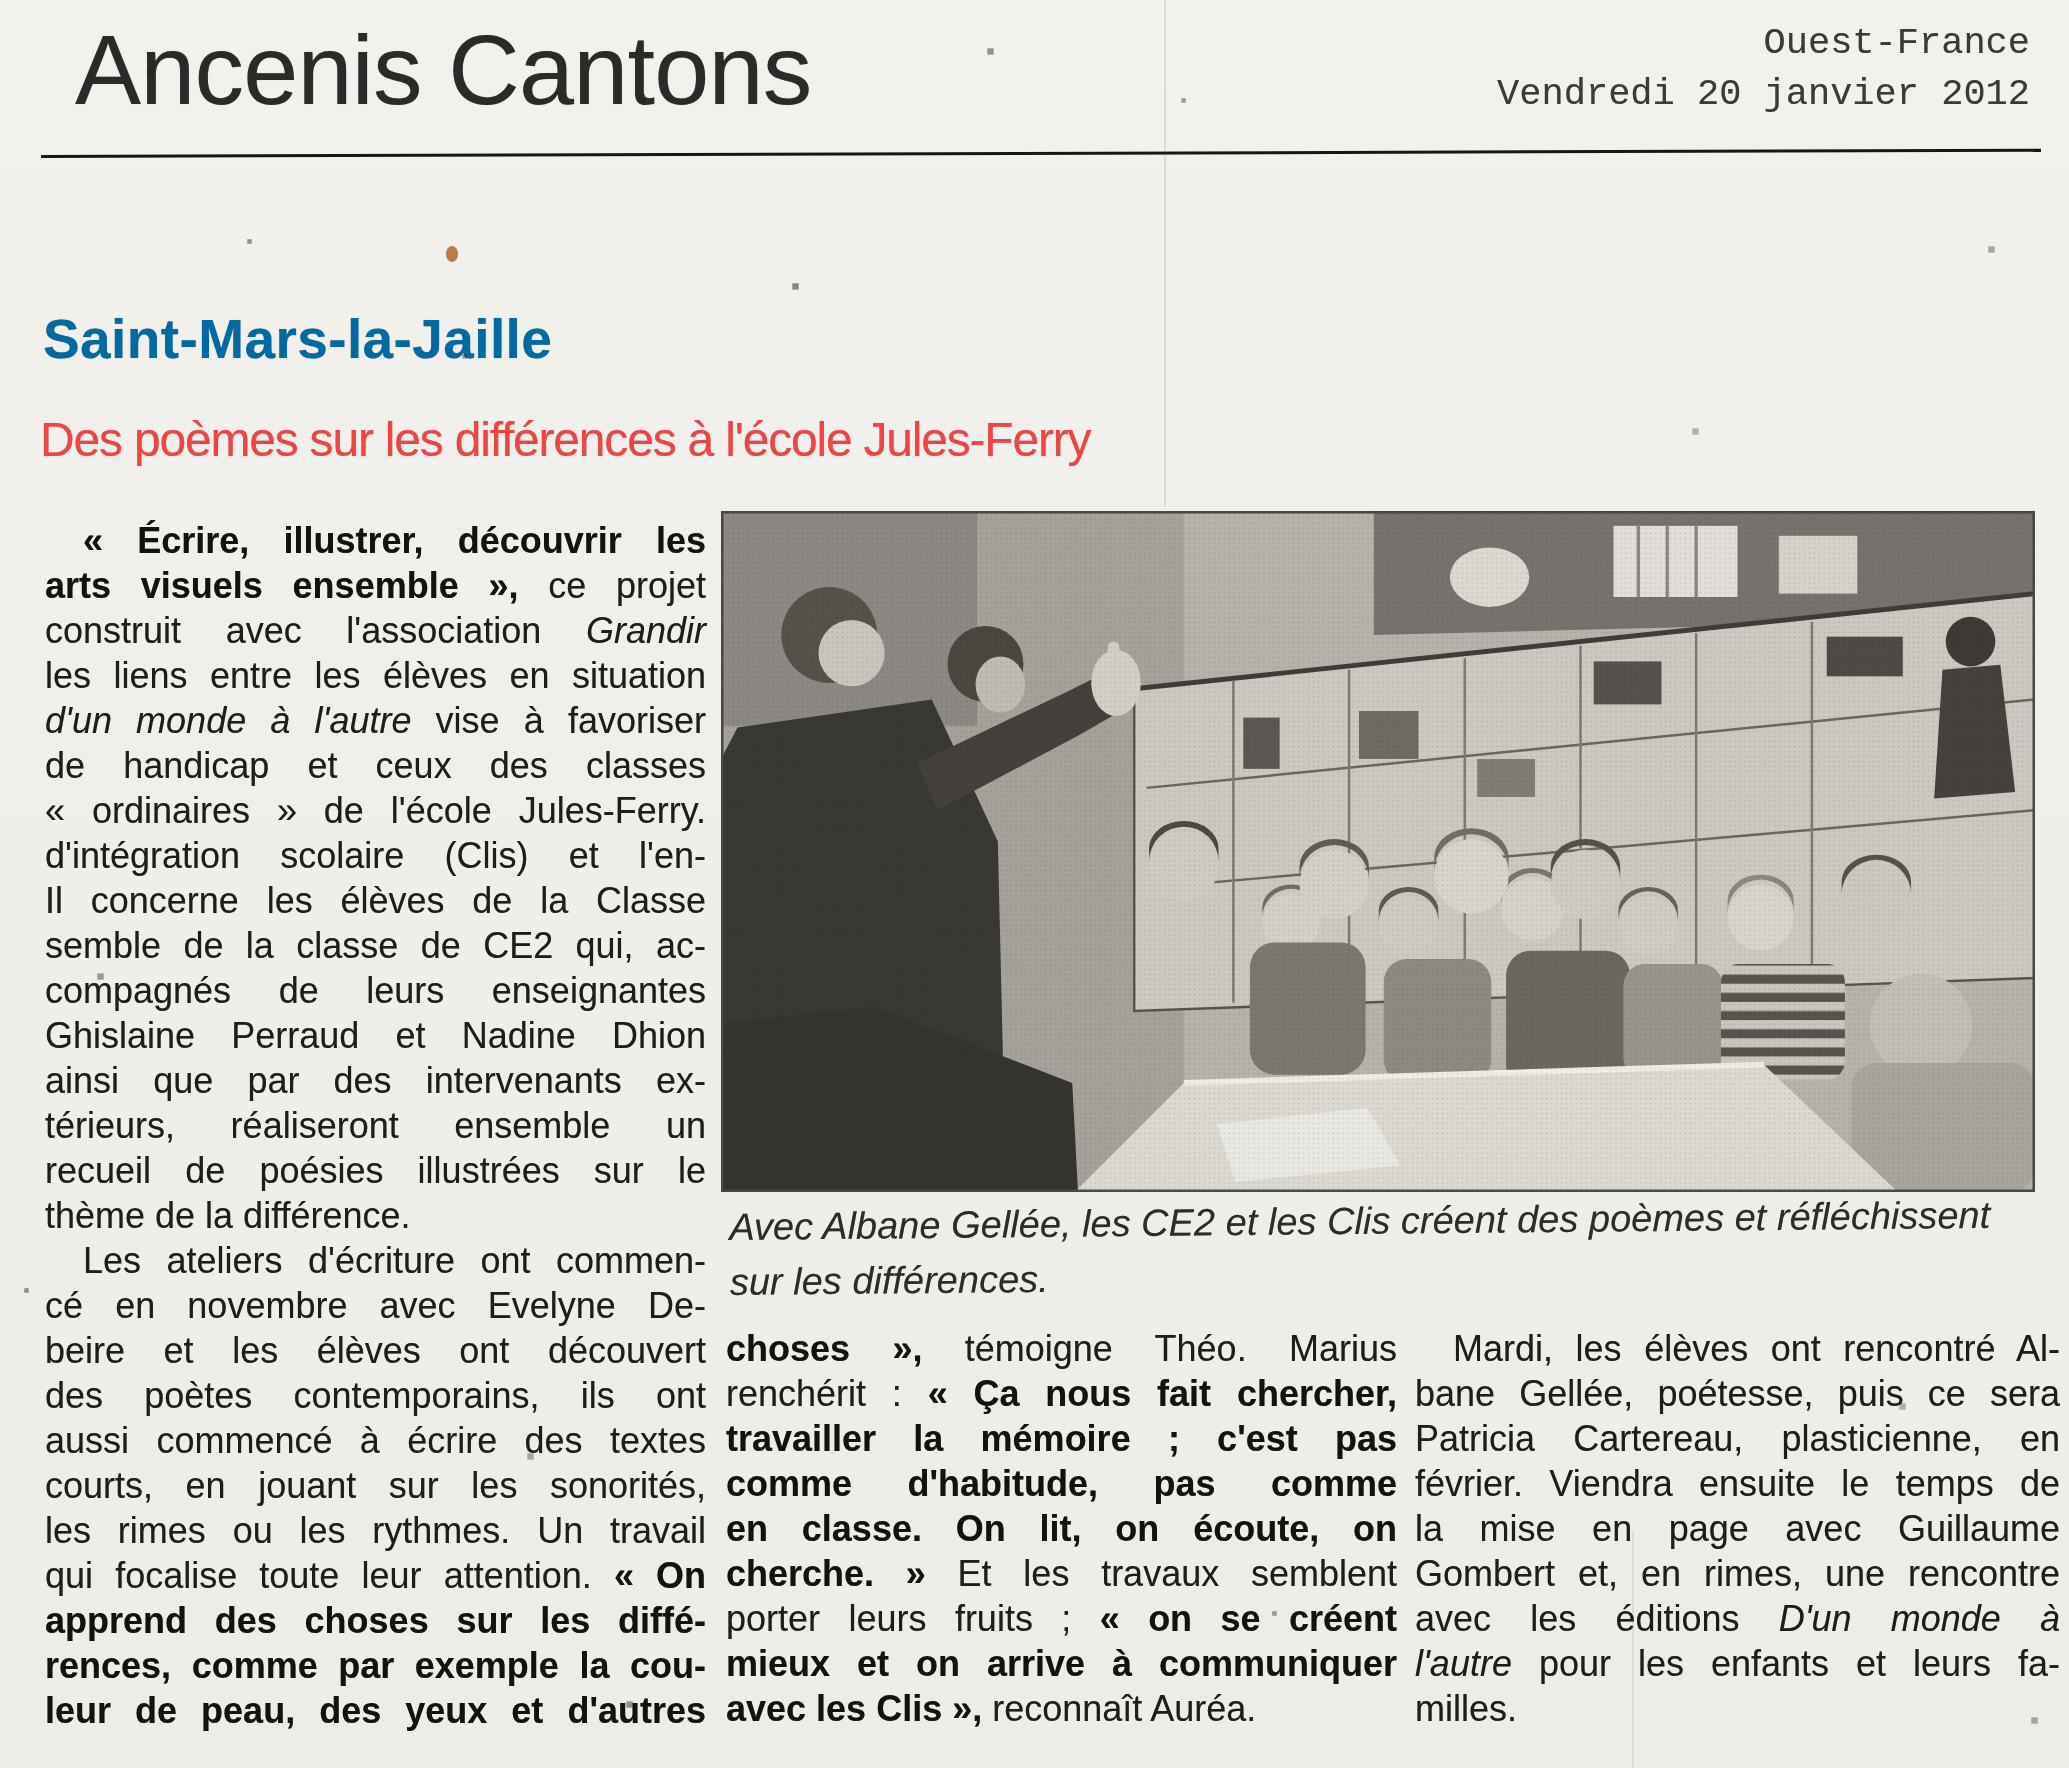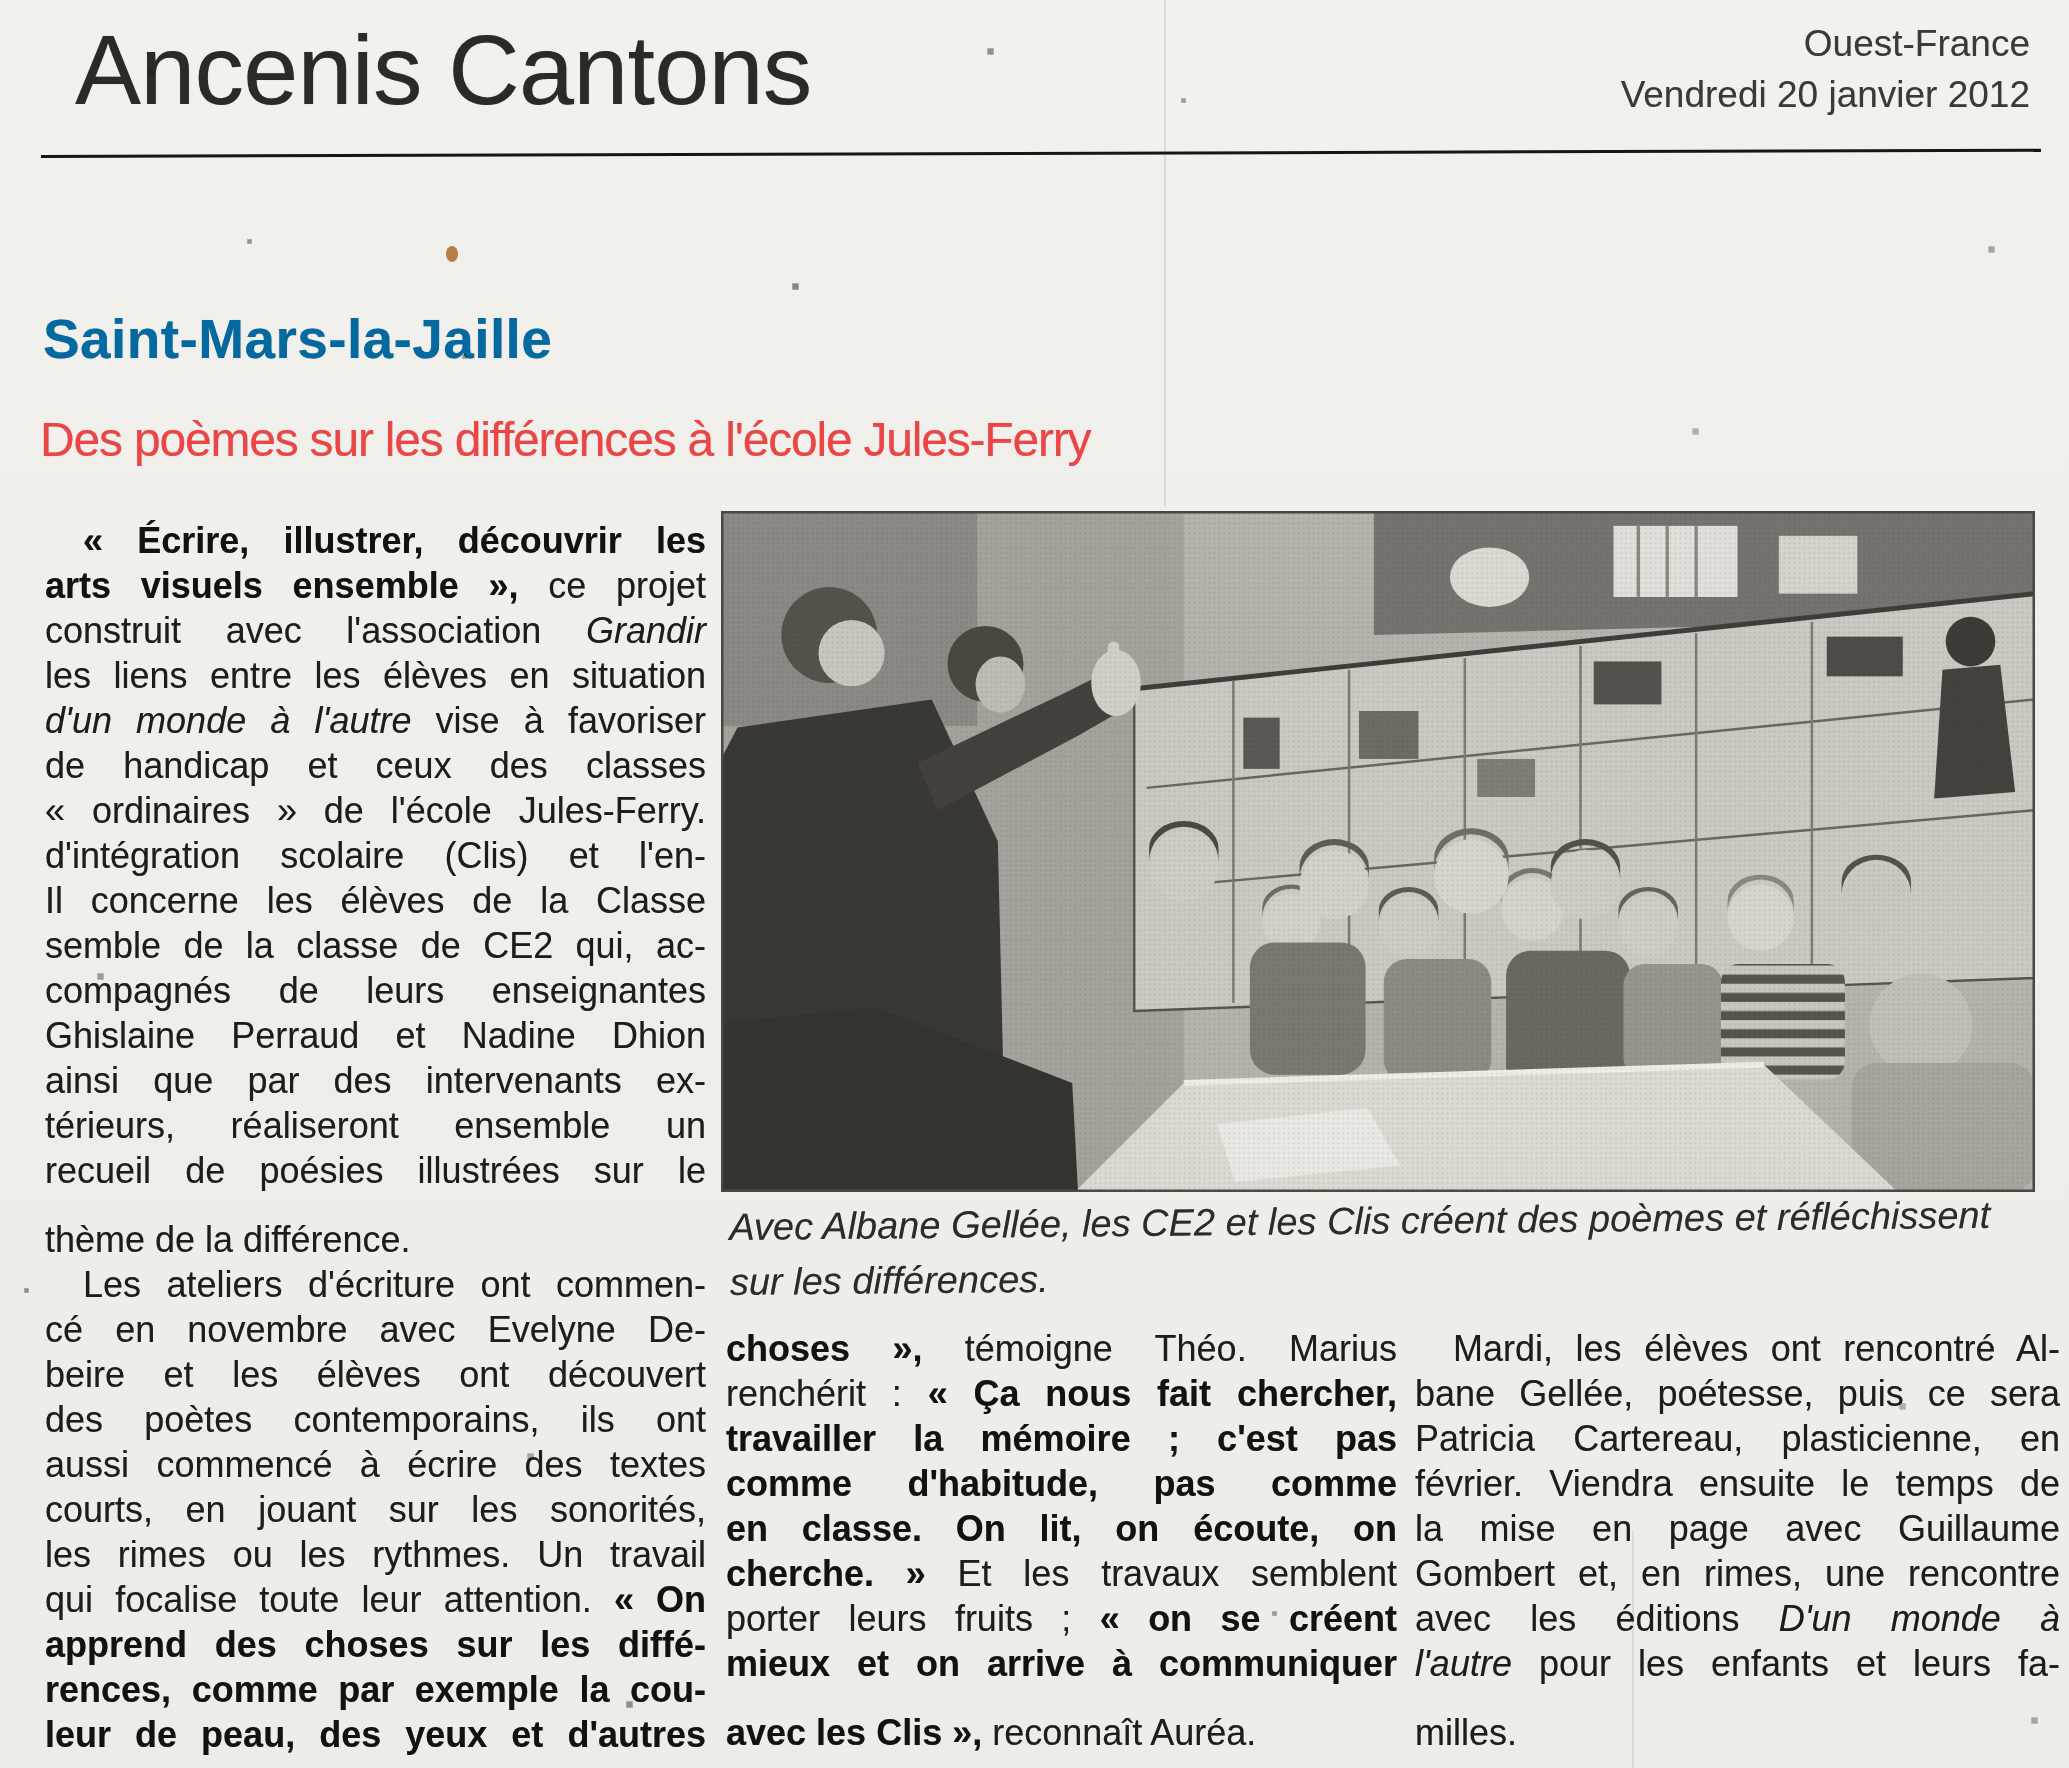--- a/index.html
+++ b/index.html
@@ -12,40 +12,41 @@
   }
   .abs{position:absolute;}
   
   .masthead{
     left:43px;top:18px;font-size:99px;line-height:1.05;letter-spacing:-0.8px;
     color:#2a2a28;font-weight:400;text-shadow:0 0 0.8px rgba(20,20,20,.35);margin-left:32px;
   }
   .meta{
     right:40px;top:18px;text-align:right;font-size:37px;line-height:1.38;color:#3a3a38;
     text-shadow:0 0 0.4px rgba(20,20,20,.3);
+    font-family:Liberation Mono, monospace;
   }
   .rule{
     left:41px;top:155px;width:2000px;height:3.3px;background:#14141 2;
     background:#161614;transform:rotate(-0.18deg);transform-origin:left center;
   }
   .commune{
     left:43px;top:307px;font-size:55px;font-weight:700;letter-spacing:0.4px;color:#0369a1;
     text-shadow:0 0 0.8px rgba(10,10,10,.4);
   }
   .headline{
     left:40px;top:412px;font-size:48px;font-weight:400;letter-spacing:-1.2px;color:#ef4444;
     white-space:nowrap;text-shadow:0 0 0.8px rgba(20,20,20,.35);
   }
   
   .col{font-size:36px;line-height:45px;color:#1d1d1b;text-shadow:0 0 0.5px rgba(25,25,20,.4);}
   .col-1{left:45px;top:518px;width:661px;}
   .col-2{left:726px;top:1326px;width:671px;}
   .col-3{left:1415px;top:1326px;width:645px;}
   .line{text-align:justify;text-align-last:justify;white-space:normal;}
-  .line.end{text-align-last:left;margin-top:24px;}
+  .line.end{text-align-last:left;}
   .line.ind{text-indent:38px;}
   .line .b{font-weight:700;color:#121210;}
   .line .i{font-style:italic;}
   
   .photo{left:721px;top:511px;width:1314px;height:681px;}
   .caption{
     left:729px;top:1200px;width:1306px;font-size:38px;line-height:55px;font-style:italic;
     color:#2c2c2a;transform:rotate(-0.55deg);transform-origin:left top;
     text-shadow:0 0 0.5px rgba(25,25,20,.4);
   }

